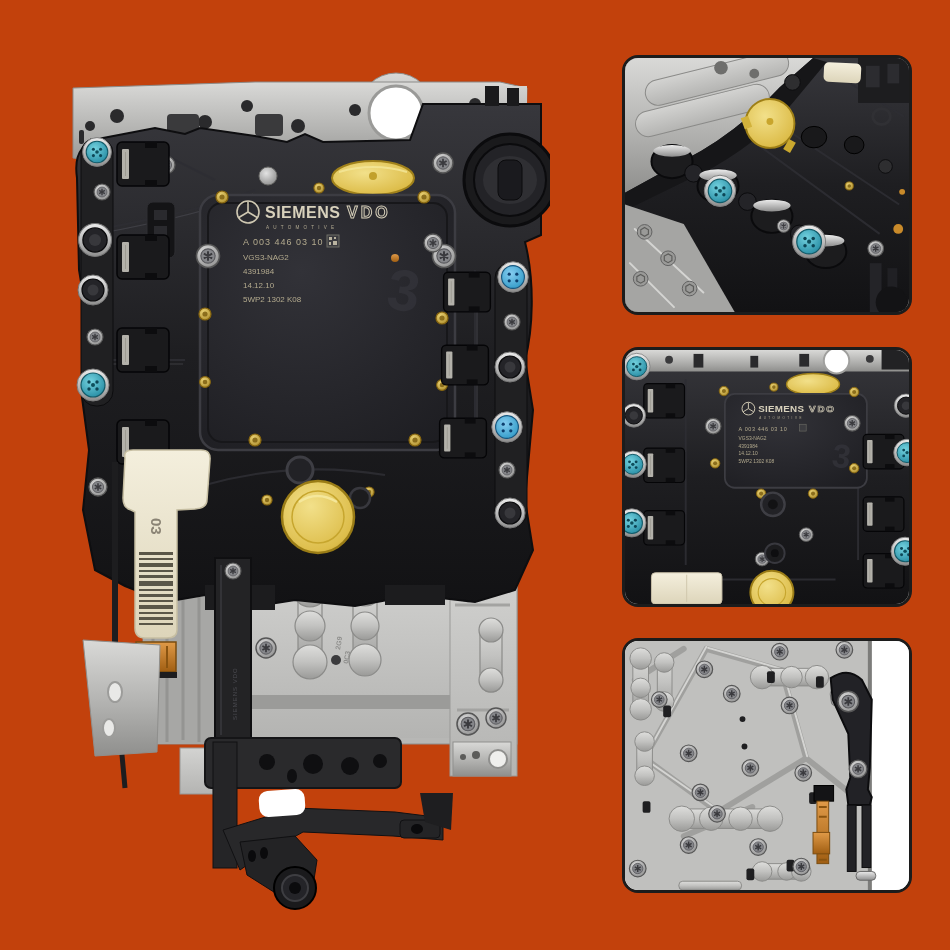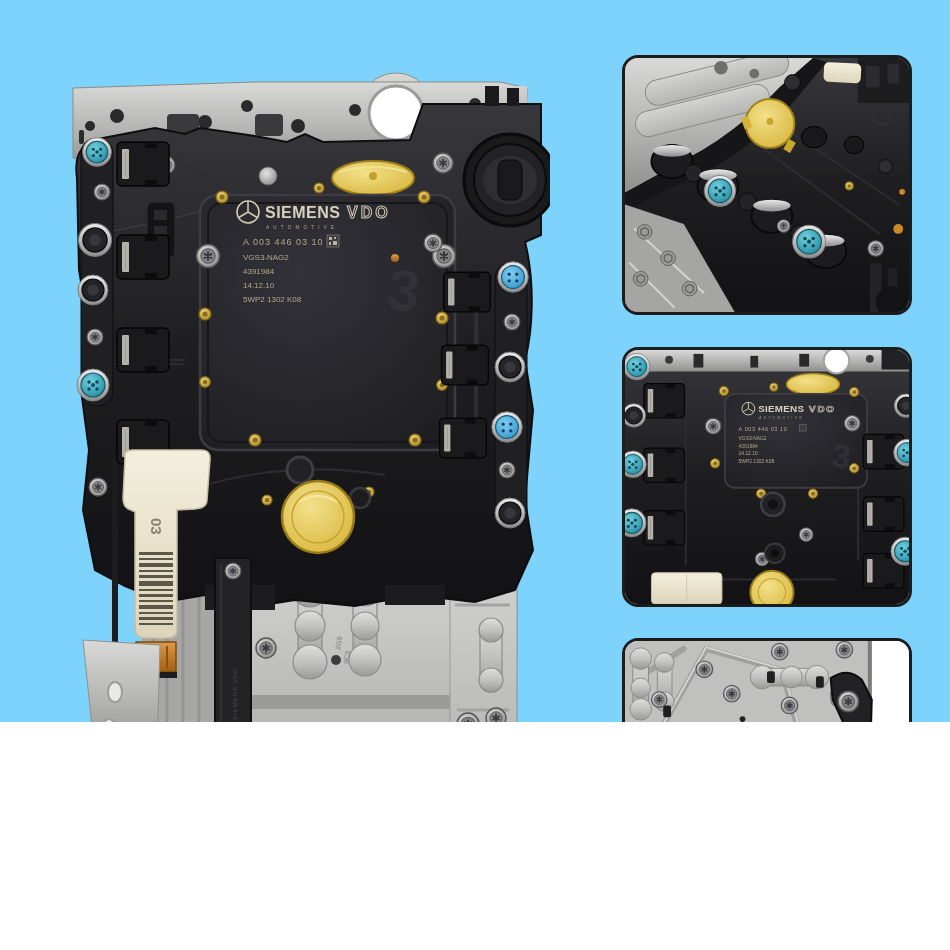--- a/index.html
+++ b/index.html
@@ -1,16 +1,16 @@
 <!DOCTYPE html>
 <html><head>
 <meta charset="utf-8">
 <style>
   html,body{margin:0;padding:0;background:#ffffff;font-family:"Liberation Sans",sans-serif;}
-  .stage{position:relative;width:950px;height:722px;background:#7dd3fc;overflow:hidden;}
+  .stage{position:relative;width:950px;height:950px;background:#c2410c;overflow:hidden;}
   figure{margin:0;}
   .main-photo{position:absolute;left:55px;top:30px;width:495px;height:885px;}
   .panel{position:absolute;left:622px;width:290px;border:3px solid #1c1c1c;border-radius:16px;
          overflow:hidden;background:#fff;box-sizing:border-box;}
   .panel svg,.main-photo svg{display:block;width:100%;height:100%;}
   .p1{top:55px;height:260px;}
   .p2{top:347px;height:260px;}
   .p3{top:638px;height:255px;}
   .defs-holder{position:absolute;width:0;height:0;overflow:hidden;}
   text{font-family:"Liberation Sans",sans-serif;}

